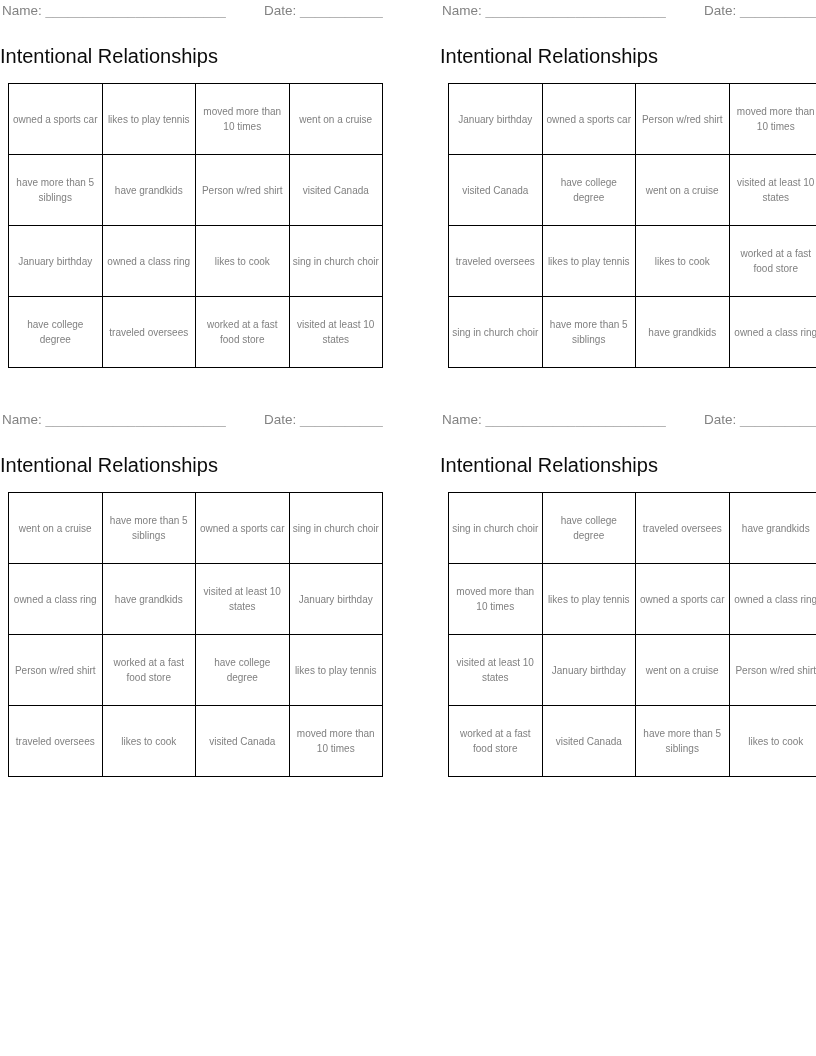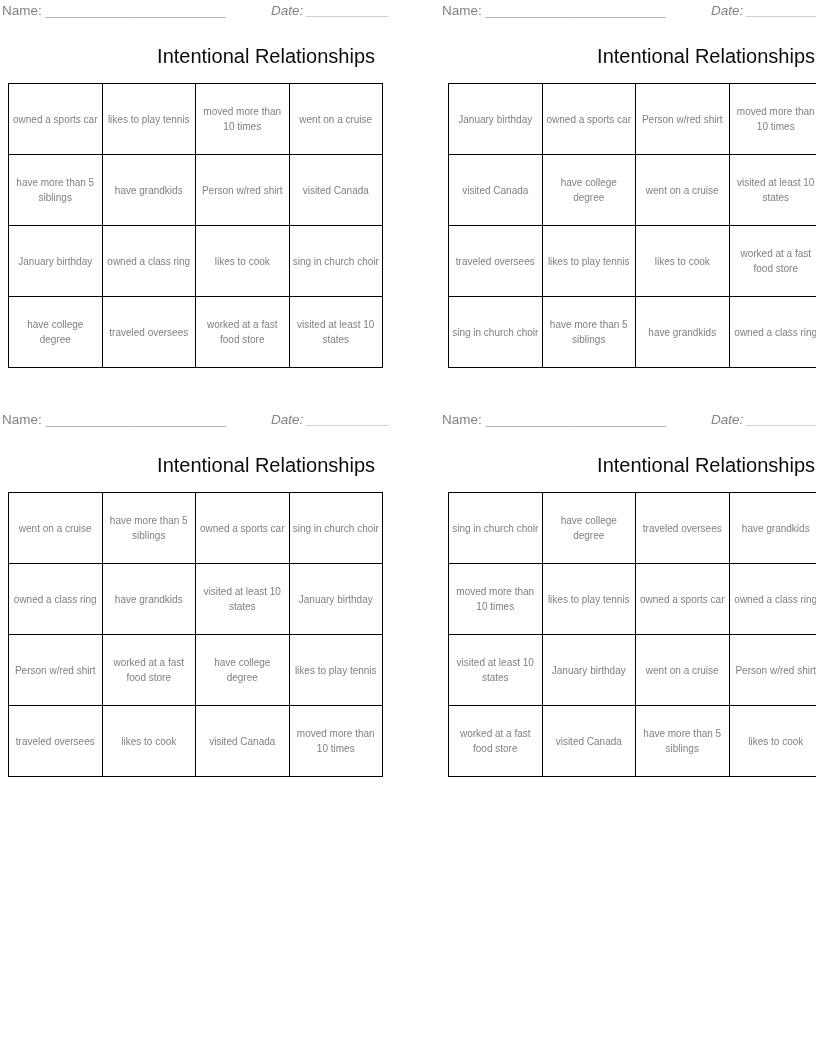--- a/index.html
+++ b/index.html
@@ -36,31 +36,30 @@
   }
   .field-label {
     color: #828282;
   }
   .field-line {
     color: #a6a6a6;
     letter-spacing: 0;
   }
   .date-group {
     position: absolute;
-    left: 269px;
+    left: 262px;
     top: 0;
-    font-style: italic;
   }
 
   .card-title {
     position: absolute;
     top: 43px;
     left: 0;
     width: 375px;
-    text-align: right;
+    text-align: left;
     font-size: 20px;
     line-height: 26px;
     color: #0b0b0b;
   }
 
   table.grid {
     position: absolute;
     top: 83px;
     left: 8px;
     width: 375px;

